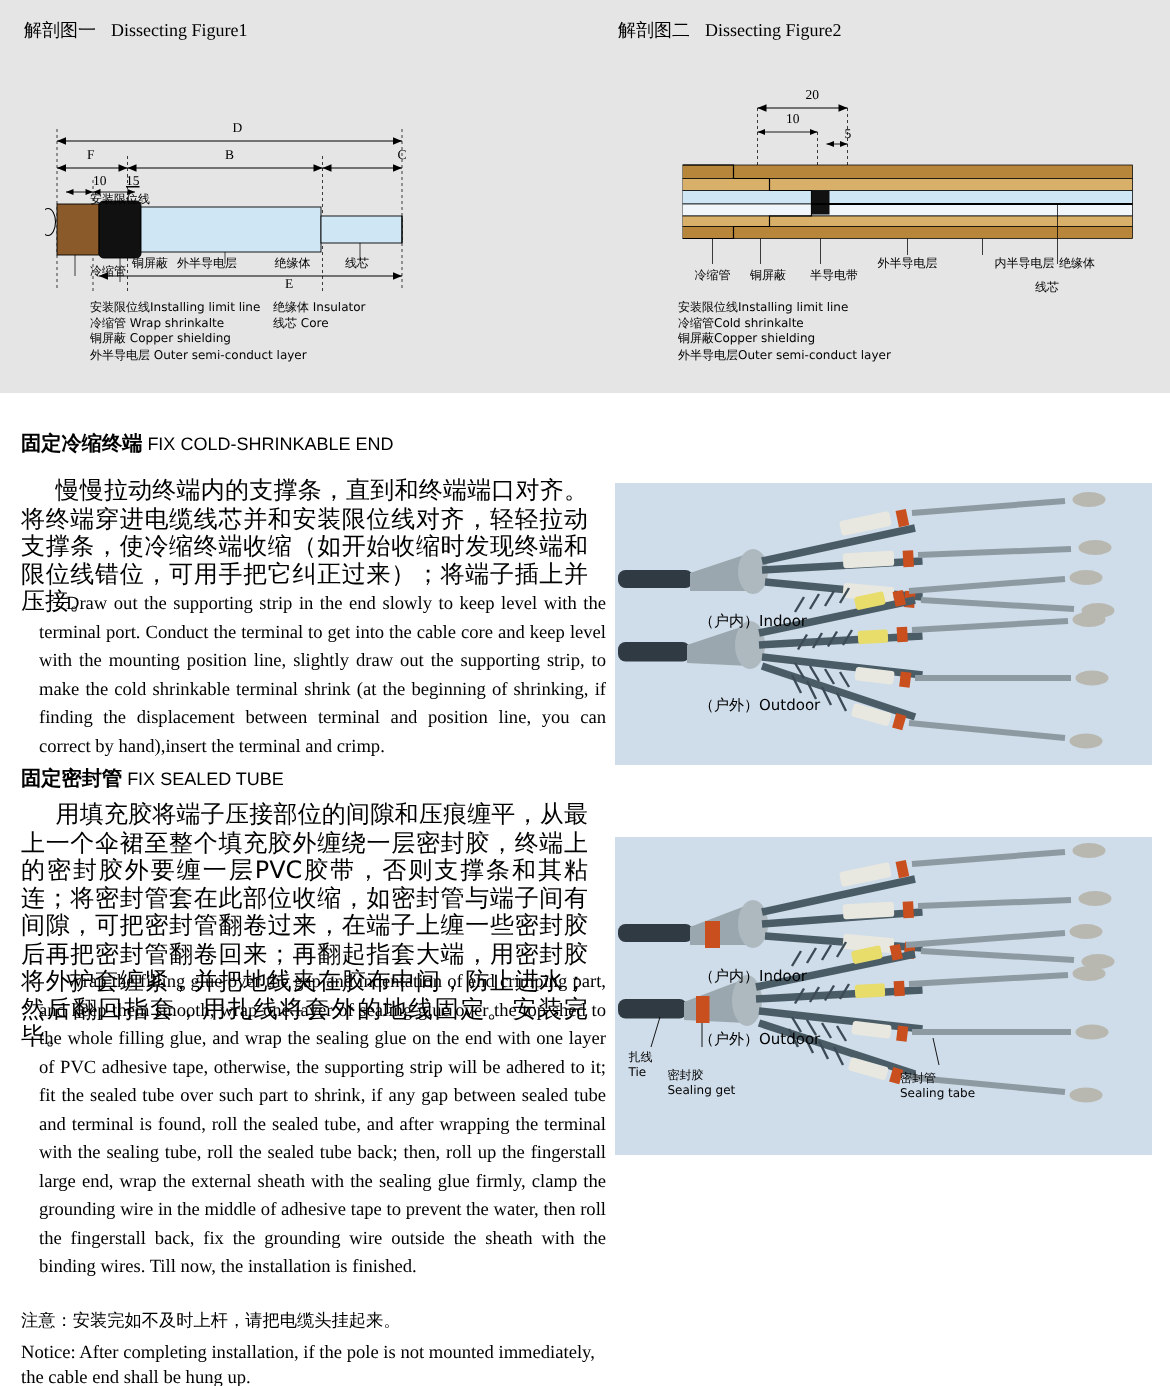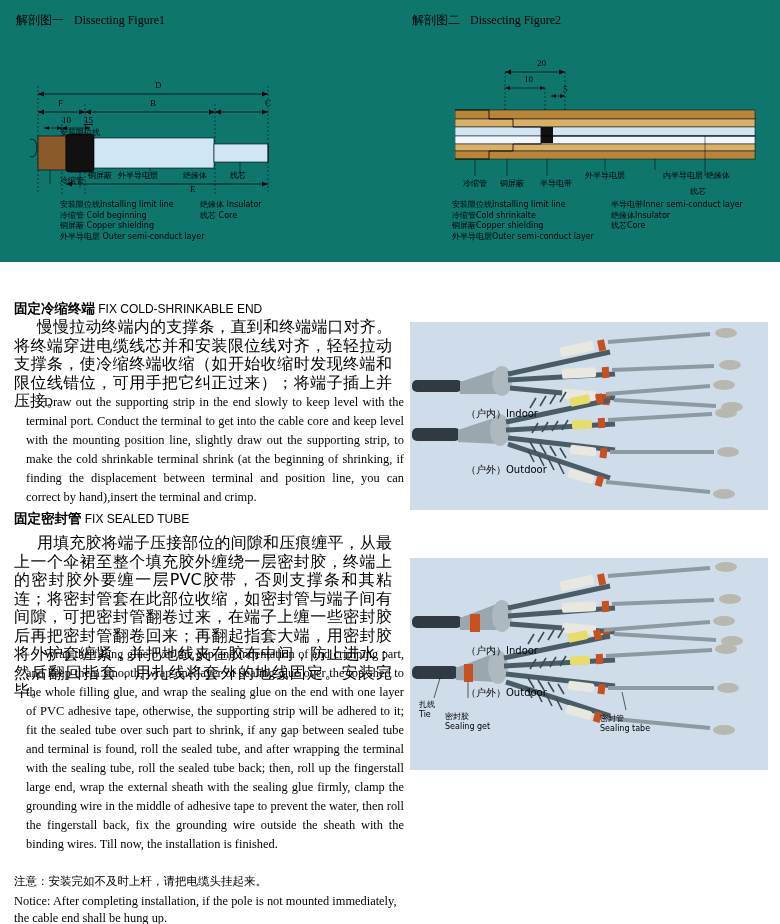--- a/index.html
+++ b/index.html
@@ -15,21 +15,21 @@
     position: relative;
     overflow: hidden;
   }
 
   
   .top-panel {
     position: absolute;
     left: 0; top: 0;
     width: 780px;
     height: 262px;
-    background: #0f766e;
+    background: #e5e5e5;
   }
   .fig-title {
     position: absolute;
     font-size: 12px;
     font-family: "Liberation Sans", sans-serif;
     white-space: nowrap;
   }
   .fig-title .cn { font-family: "DejaVu Sans", sans-serif; font-size: 12px; }
   .fig-title .en { font-family: "Liberation Serif", serif; font-size: 12px; }
 
@@ -201,25 +201,25 @@
     <span>安装限位线</span>
   </div>
   <div class="tiny-label" style="left:60px; top:175px;">冷缩管</div>
   <div class="tiny-label" style="left:88px; top:170px;">铜屏蔽</div>
   <div class="tiny-label" style="left:118px; top:170px;">外半导电层</div>
   <div class="tiny-label" style="left:183px; top:170px;">绝缘体</div>
   <div class="tiny-label" style="left:230px; top:170px;">线芯</div>
 
   <div class="legend" style="left:60px; top:200px;">
     <div>安装限位线Installing limit line</div>
-    <div>冷缩管 Cold beginning</div>
+    <div>冷缩管 Wrap shrinkalte</div>
     <div>铜屏蔽 Copper shielding</div>
     <div>外半导电层 Outer semi-conduct layer</div>
   </div>
-  <div class="legend" style="left:200px; top:200px;">
+  <div class="legend" style="left:182px; top:200px;">
     <div>绝缘体 Insulator</div>
     <div>线芯 Core</div>
   </div>
 
   <div class="fig-title" style="left:412px; top:12px;">
     <span class="cn">解剖图二</span>
     &nbsp;&nbsp;<span class="en">Dissecting Figure2</span>
   </div>
 
   <svg width="320" height="130" style="position:absolute; left:455px; top:58px;">
@@ -272,28 +272,23 @@
   <div class="tiny-label" style="left:706px; top:170px;">绝缘体</div>
   <div class="tiny-label" style="left:663px; top:170px;">内半导电层</div>
   <div class="tiny-label" style="left:690px; top:186px;">线芯</div>
 
   <div class="legend" style="left:452px; top:200px;">
     <div>安装限位线Installing limit line</div>
     <div>冷缩管Cold shrinkalte</div>
     <div>铜屏蔽Copper shielding</div>
     <div>外半导电层Outer semi-conduct layer</div>
   </div>
-  <div class="legend" style="left:611px; top:200px;">
-    <div>半导电带Inner semi-conduct layer</div>
-    <div>绝缘体Insulator</div>
-    <div>线芯Core</div>
-  </div>
 </div>
 
-<div class="sec-head" style="left:14px; top:300px;">
+<div class="sec-head" style="left:14px; top:287px;">
   <span class="cn">固定冷缩终端</span>
   <span class="en">FIX COLD-SHRINKABLE END</span>
 </div>
 
 <div class="cn-para" style="left:14px; top:318px;">慢慢拉动终端内的支撑条，直到和终端端口对齐。将终端穿进电缆线芯并和安装限位线对齐，轻轻拉动支撑条，使冷缩终端收缩（如开始收缩时发现终端和限位线错位，可用手把它纠正过来）；将端子插上并压接。</div>
 <div class="en-para" style="left:14px; top:393px;">Draw out the supporting strip in the end slowly to keep level with the terminal port. Conduct the terminal to get into the cable core and keep level with the mounting position line, slightly draw out the supporting strip, to make the cold shrinkable terminal shrink (at the beginning of shrinking, if finding the displacement between terminal and position line, you can correct by hand),insert the terminal and crimp.</div>
 
 <div class="photo" style="left:410px; top:322px; width:358px; height:188px;">
   <svg width="358" height="188">
     <rect width="358" height="188" fill="#cfdce9"></rect>

